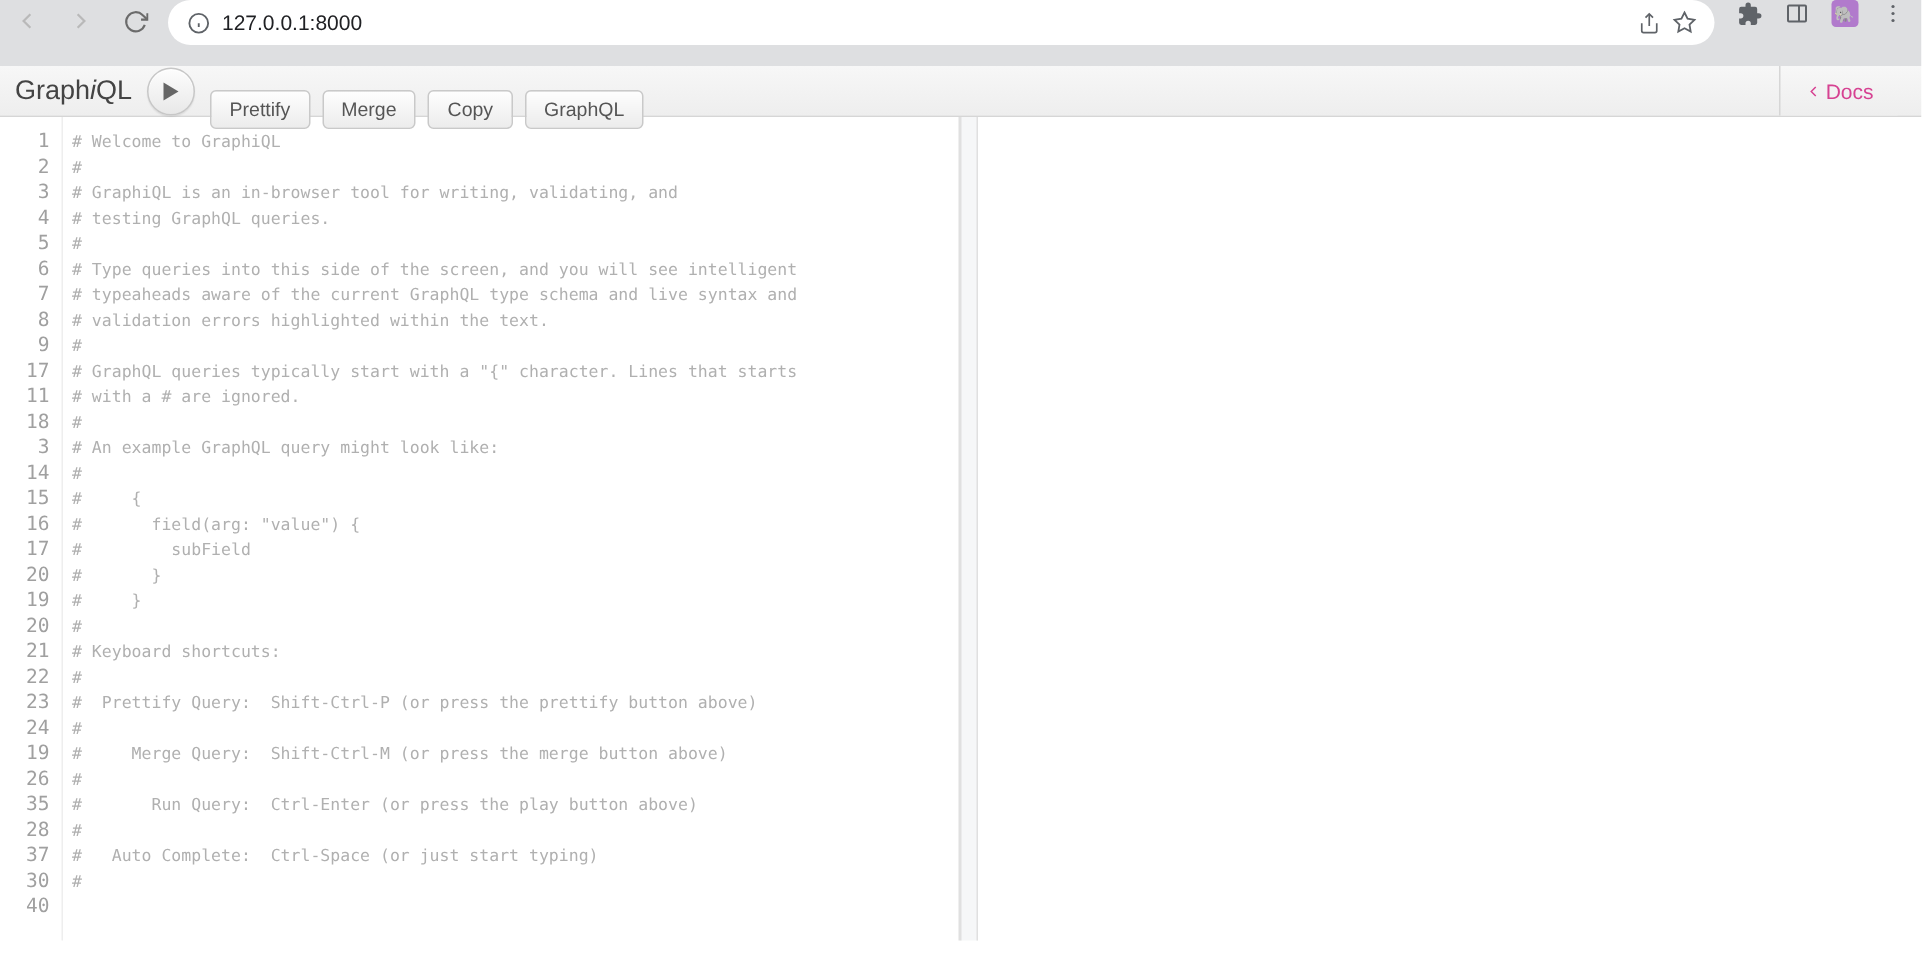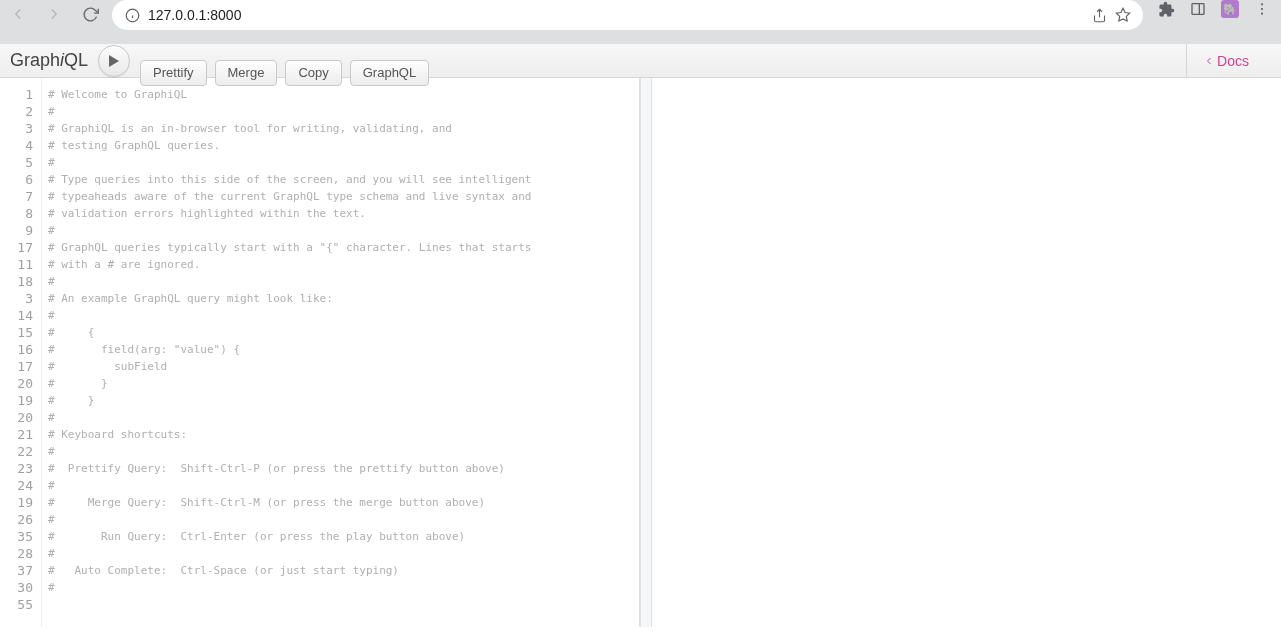--- a/index.html
+++ b/index.html
@@ -149,19 +149,19 @@
         <div>21</div>
         <div>22</div>
         <div>23</div>
         <div>24</div>
         <div>19</div>
         <div>26</div>
         <div>35</div>
         <div>28</div>
         <div>37</div>
         <div>30</div>
-        <div>55</div>
+        <div>40</div>
       </div>
     <div class="code" id="code"><div># Welcome to GraphiQL</div><div>#</div><div># GraphiQL is an in-browser tool for writing, validating, and</div><div># testing GraphQL queries.</div><div>#</div><div># Type queries into this side of the screen, and you will see intelligent</div><div># typeaheads aware of the current GraphQL type schema and live syntax and</div><div># validation errors highlighted within the text.</div><div>#</div><div># GraphQL queries typically start with a "{" character. Lines that starts</div><div># with a # are ignored.</div><div>#</div><div># An example GraphQL query might look like:</div><div>#</div><div>#     {</div><div>#       field(arg: "value") {</div><div>#         subField</div><div>#       }</div><div>#     }</div><div>#</div><div># Keyboard shortcuts:</div><div>#</div><div>#  Prettify Query:  Shift-Ctrl-P (or press the prettify button above)</div><div>#</div><div>#     Merge Query:  Shift-Ctrl-M (or press the merge button above)</div><div>#</div><div>#       Run Query:  Ctrl-Enter (or press the play button above)</div><div>#</div><div>#   Auto Complete:  Ctrl-Space (or just start typing)</div><div>#</div><div>&nbsp;</div></div>
   </div>
   <div class="drag-handle"></div>
   <div class="result-pane"></div>
 </div>
 
 </body></html>

